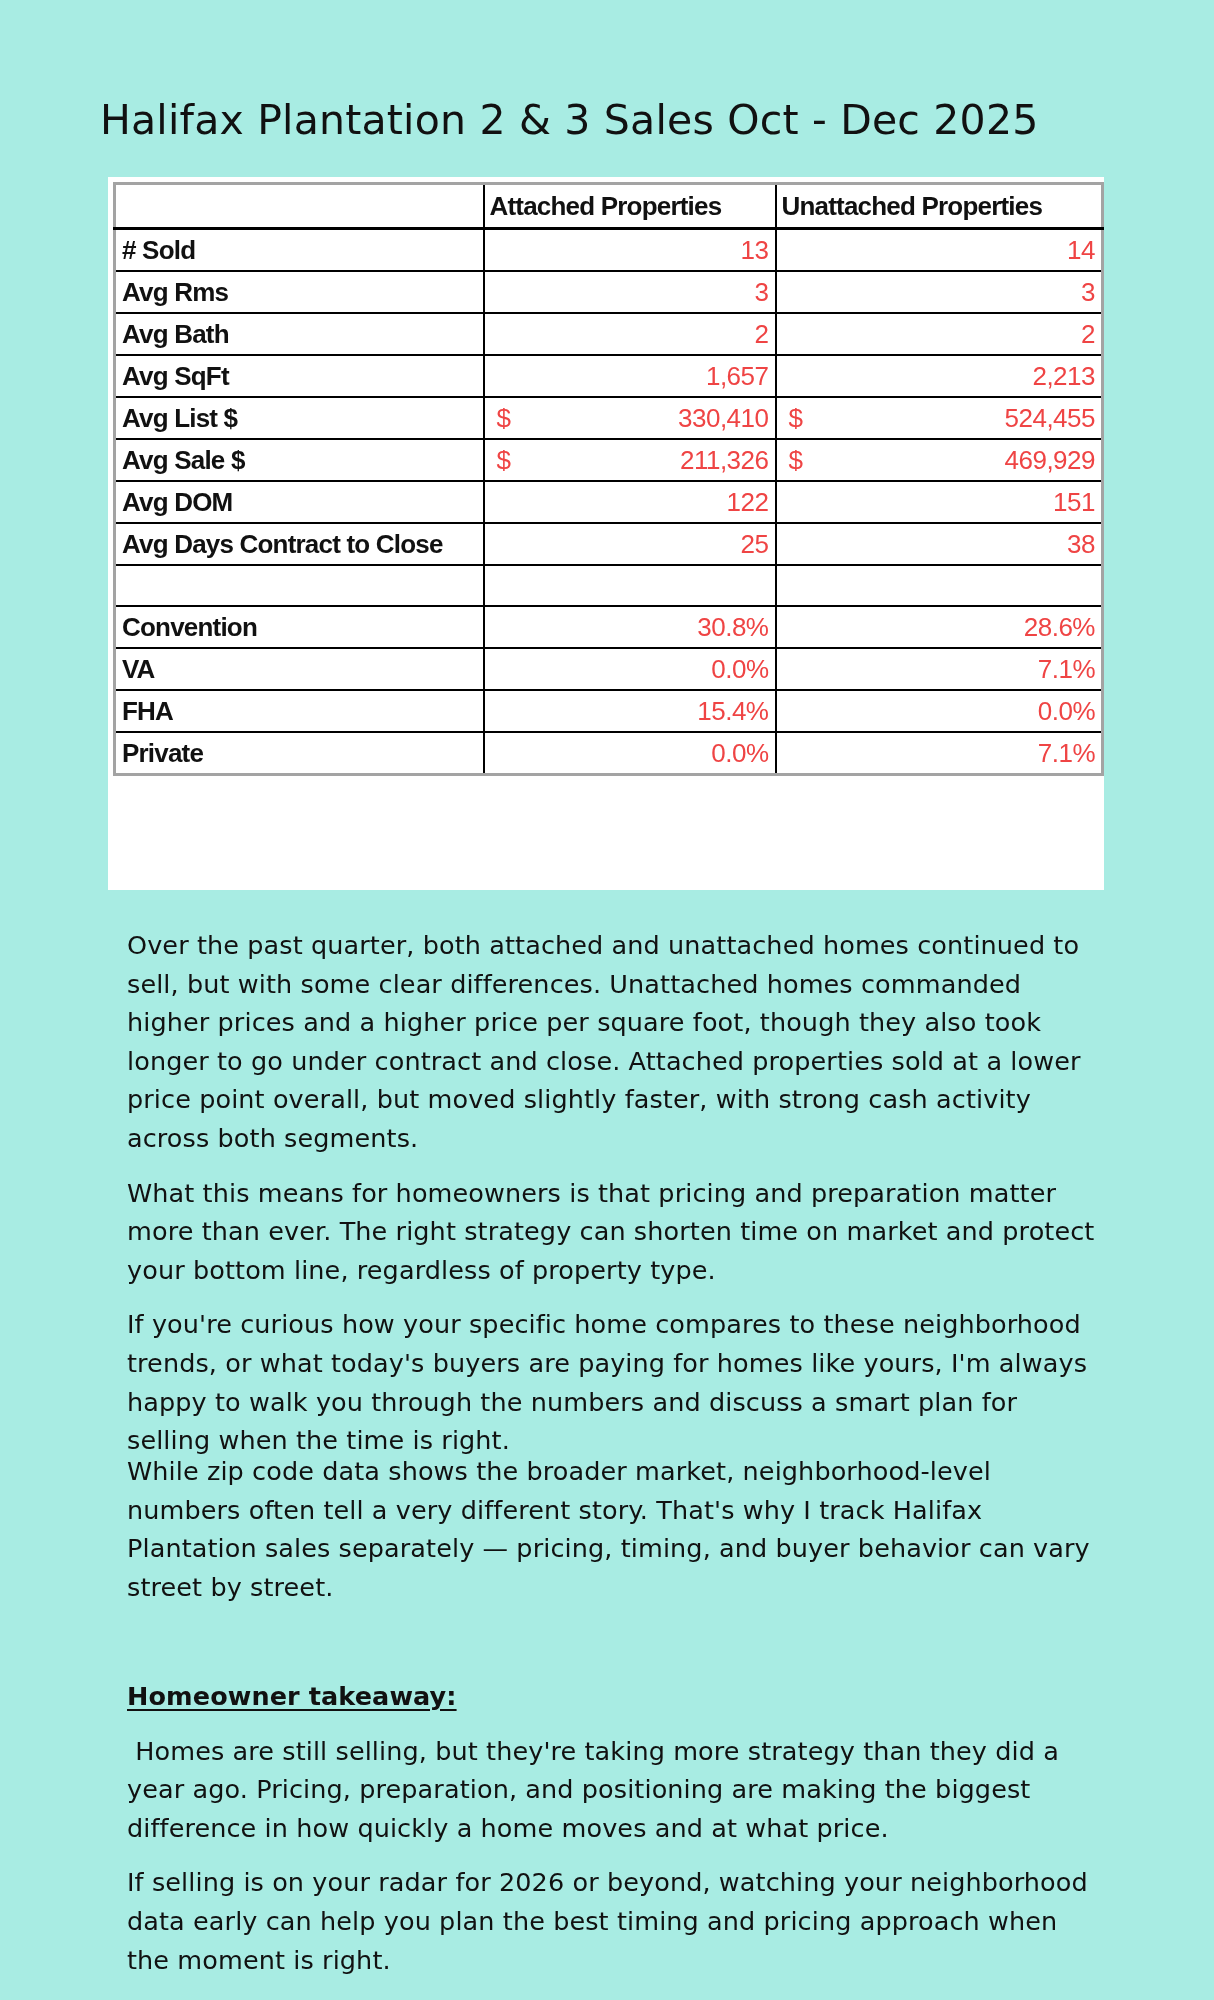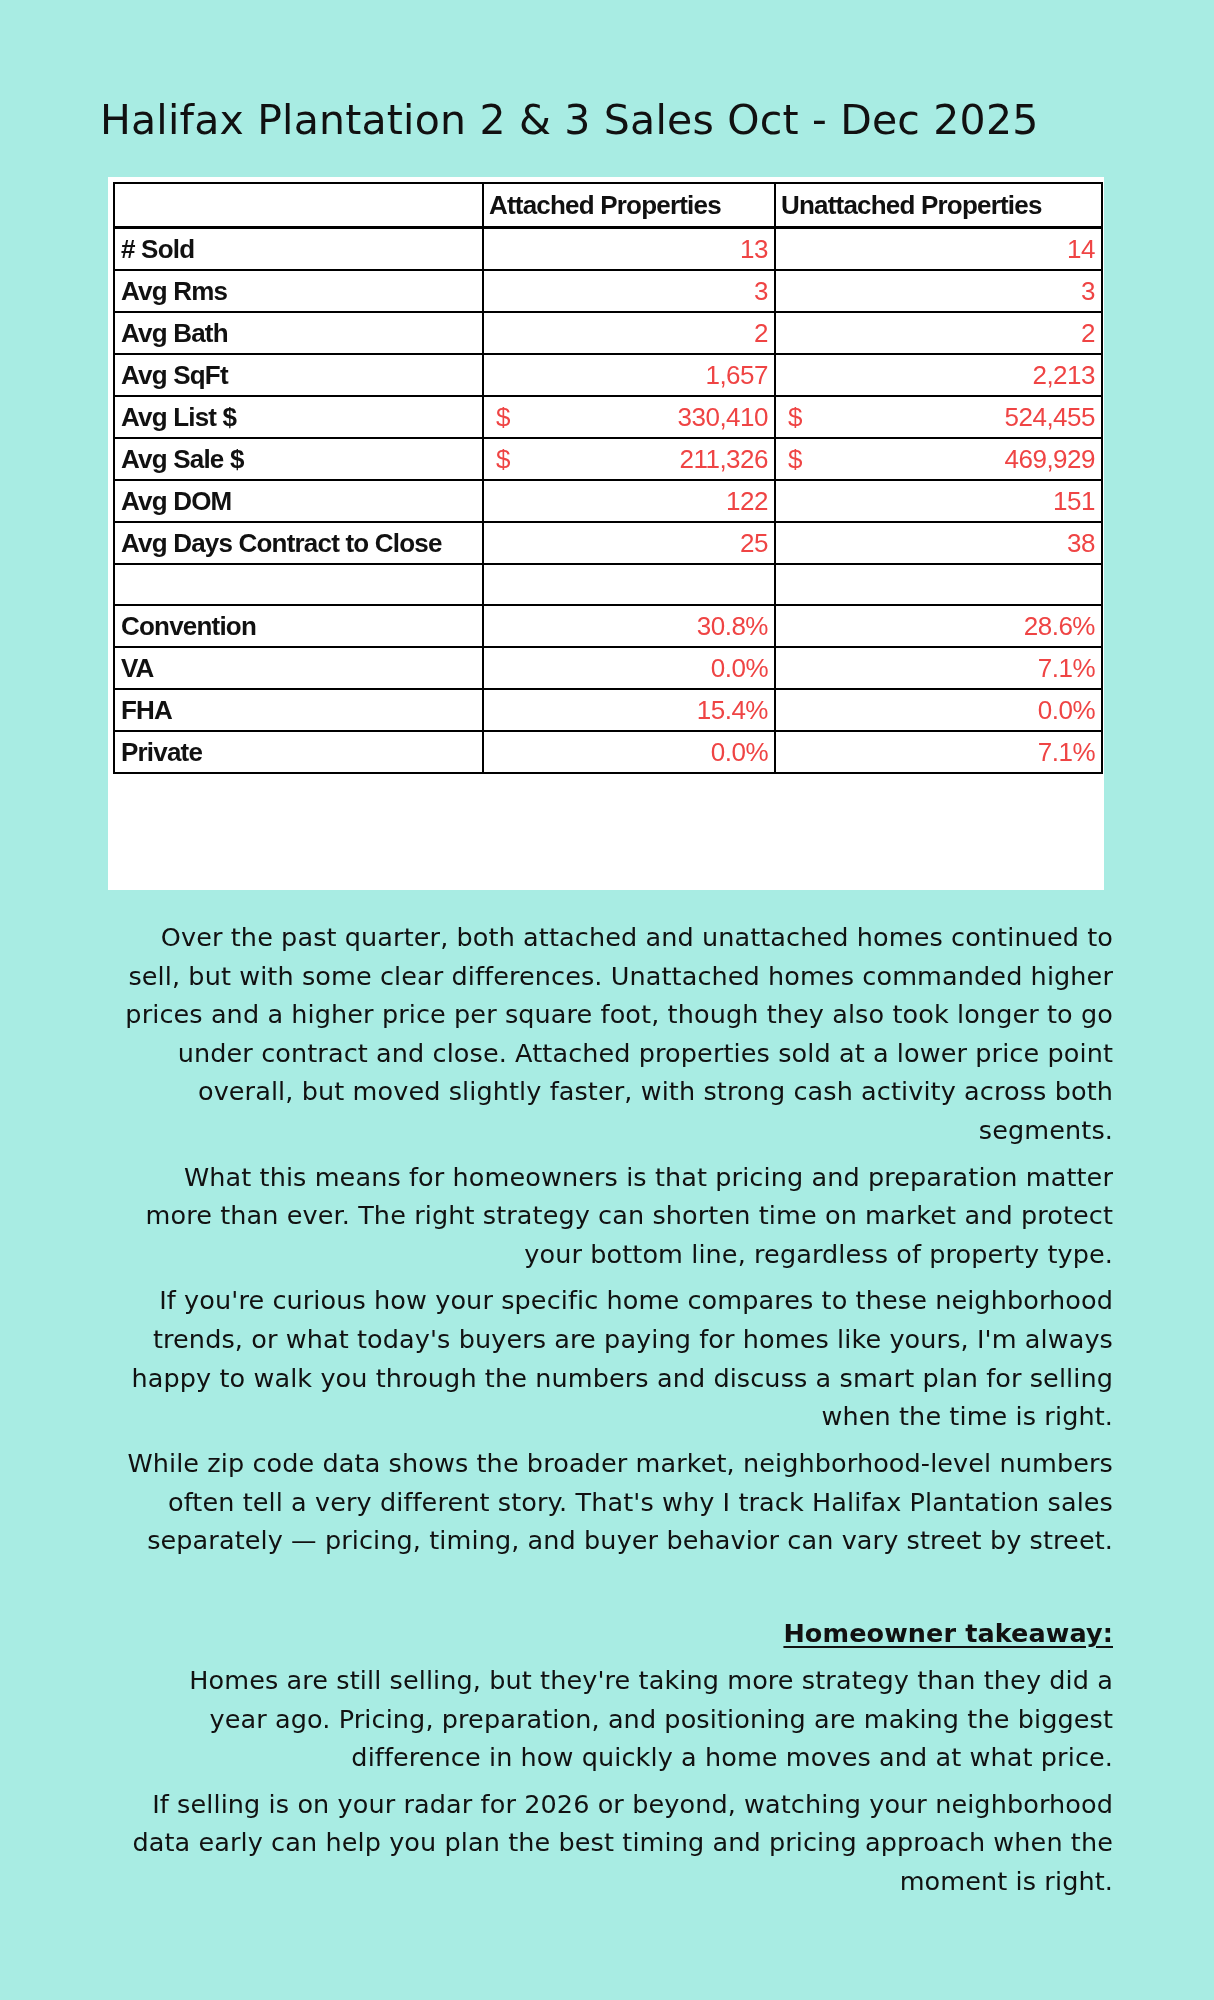--- a/index.html
+++ b/index.html
@@ -34,21 +34,21 @@
       width: 996px;
       height: 713px;
       background: #ffffff;
     }
     table.stats {
       position: absolute;
       left: 113px;
       top: 182px;
       width: 988px;
       border-collapse: collapse;
-      border: 1px solid #a3a3a3;
+      border: 3px solid #a3a3a3;
       font-family: "Liberation Sans Narrow", "Liberation Sans", sans-serif;
       table-layout: fixed;
       background: #fff;
     }
     table.stats col.c0 { width: 369px; }
     table.stats col.c1 { width: 292px; }
     table.stats col.c2 { width: 327px; }
     table.stats td, table.stats th {
       border: 2px solid #000;
       height: 40px;
@@ -85,21 +85,21 @@
     table.stats tr.blank td { height: 39px; }
     .body-text {
       position: absolute;
       left: 111px;
       width: 1010px;
       font-size: 25.5px;
       line-height: 38.6px;
       letter-spacing: 0.1px;
       margin: 0;
     }
-    .body-text p { margin: 8px; text-align: right; }
+    .body-text p { margin: 16px; }
     .block1 { top: 910px; }
     .block2 { top: 1436px; }
     .takeaway-head { text-decoration: underline; text-underline-offset: 4px; font-weight: bold; }
   </style>
 </head>
 <body>
 
 <h1 class="title">Halifax Plantation 2 &amp; 3 Sales Oct - Dec 2025</h1>
 
 <div class="table-frame"></div>

